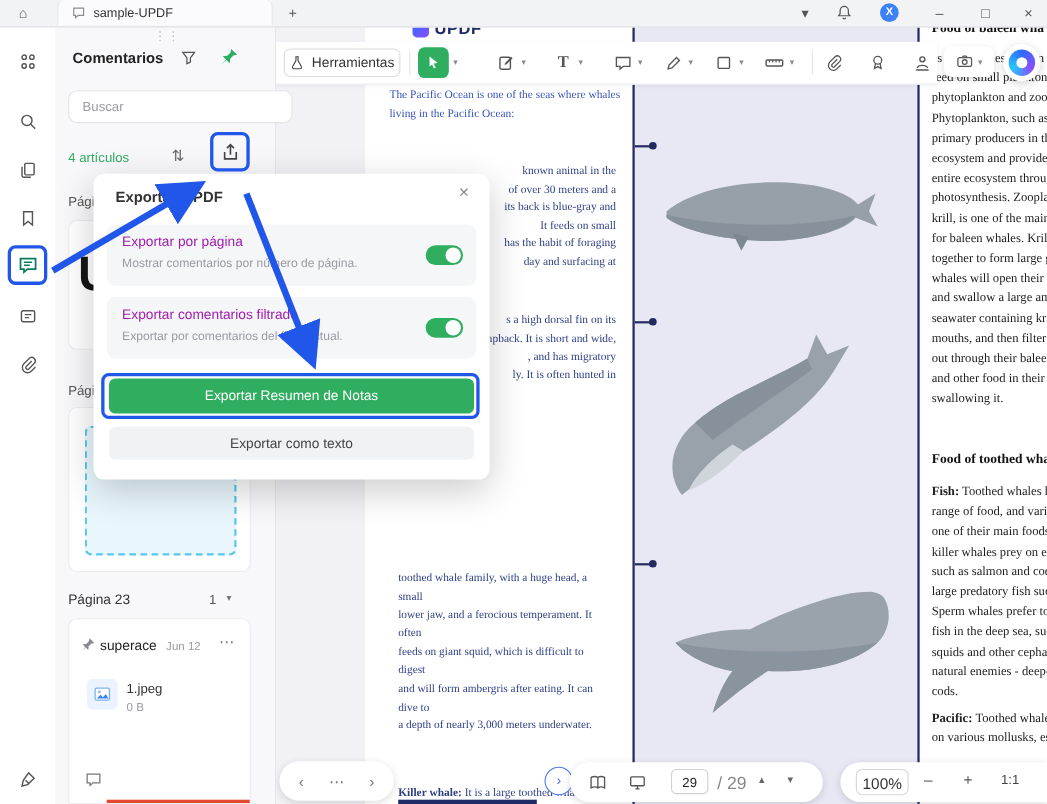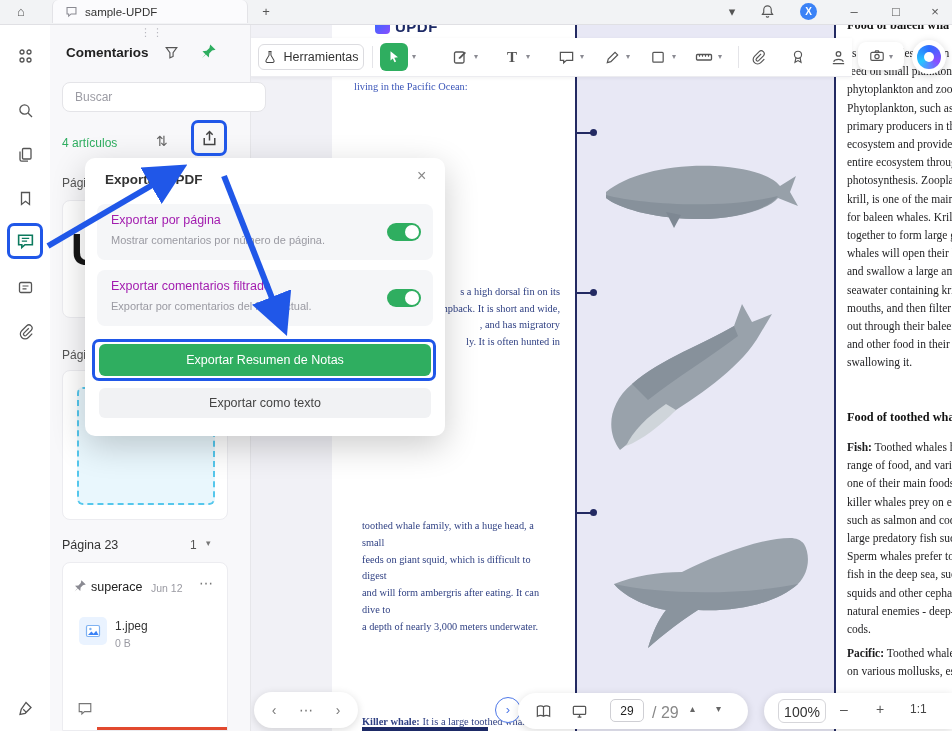--- a/index.html
+++ b/index.html
@@ -382,32 +382,42 @@
           <circle cx="9" cy="9.5" r="2.4" fill="none" stroke="#555" stroke-width="1.3"></circle>
           <path d="M6.5 5l1-1.7h3l1 1.7" fill="none" stroke="#555" stroke-width="1.3"></path>
         </svg>
       <span style="font-size:8px;color:#8a8a92">▾</span>
     </div>
     <div id="ai-btn">
       <div class="swirl"></div>
     </div>
 
     <div id="intro" class="serif">
+        <div>The Pacific Ocean is one of the seas where whales</div>
         <div>living in the Pacific Ocean:</div>
+      </div>
+    <div id="frag-blue" class="serif">
+        <div>known animal in the</div>
+        <div>of over 30 meters and a</div>
+        <div>its back is blue-gray and</div>
+        <div>It feeds on small</div>
+        <div>has the habit of foraging</div>
+        <div>day and surfacing at</div>
       </div>
     <div id="frag-hump" class="serif">
         <div>s a high dorsal fin on its</div>
         <div>mpback. It is short and wide,</div>
         <div>, and has migratory</div>
         <div>ly. It is often hunted in</div>
       </div>
 
     <div id="sperm" class="serif">
       <div>
           <div>toothed whale family, with a huge head, a small</div>
+          <div>lower jaw, and a ferocious temperament. It often</div>
           <div>feeds on giant squid, which is difficult to digest</div>
           <div>and will form ambergris after eating. It can dive to</div>
           <div>a depth of nearly 3,000 meters underwater.</div>
         </div>
     </div>
 
     <div id="killer" class="serif">
       <b>Killer whale:</b><span> It is a large toothed whal</span>
     </div>
     <div id="killer-bar"></div>

